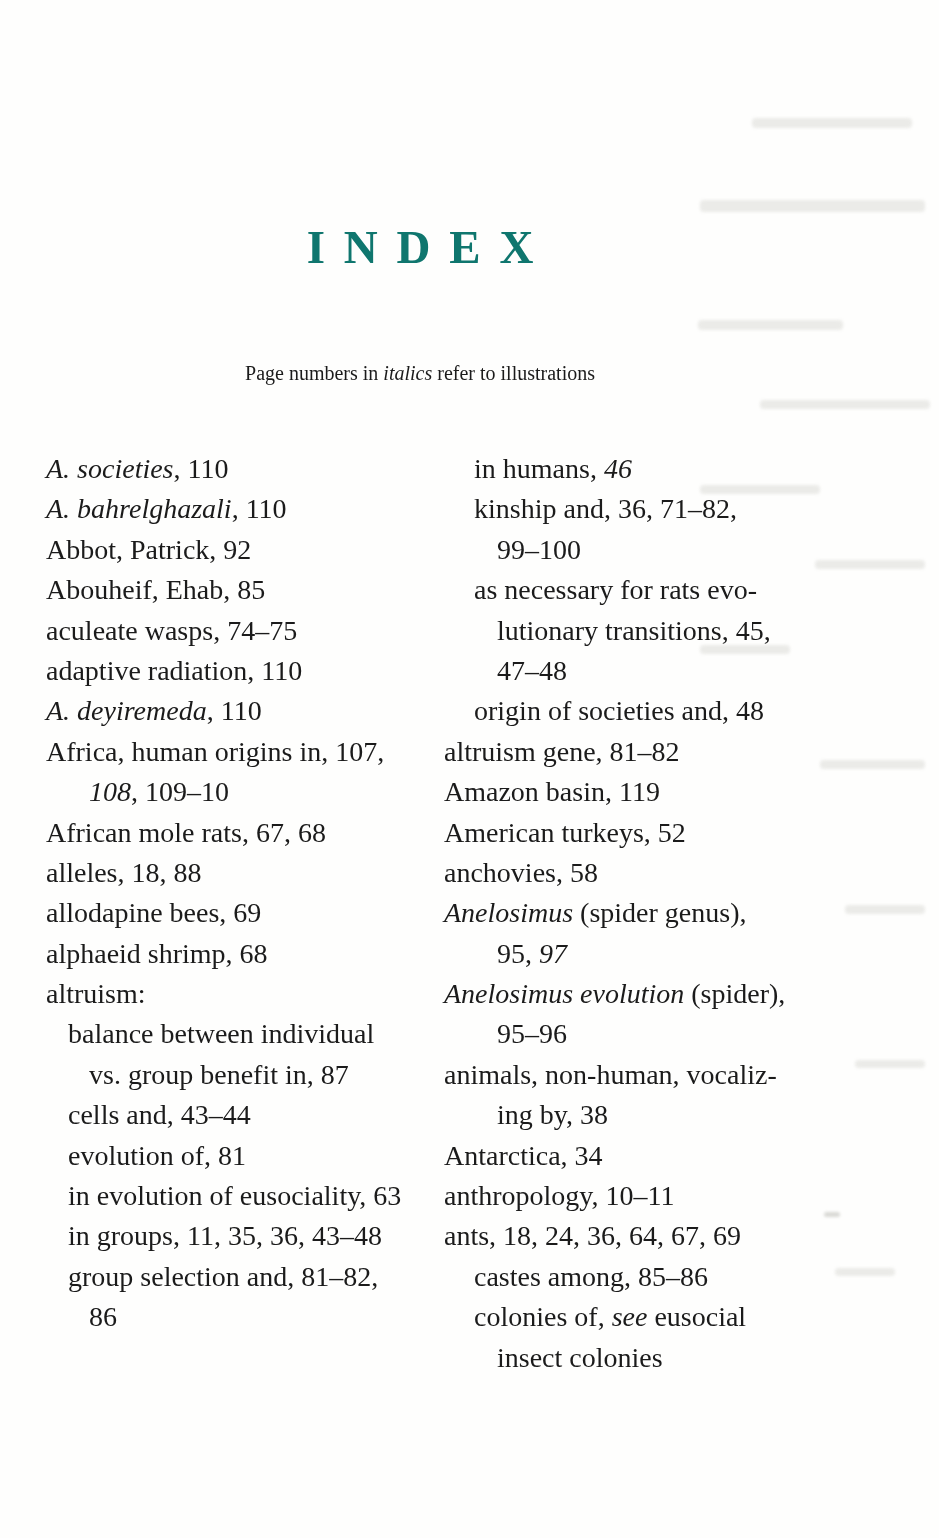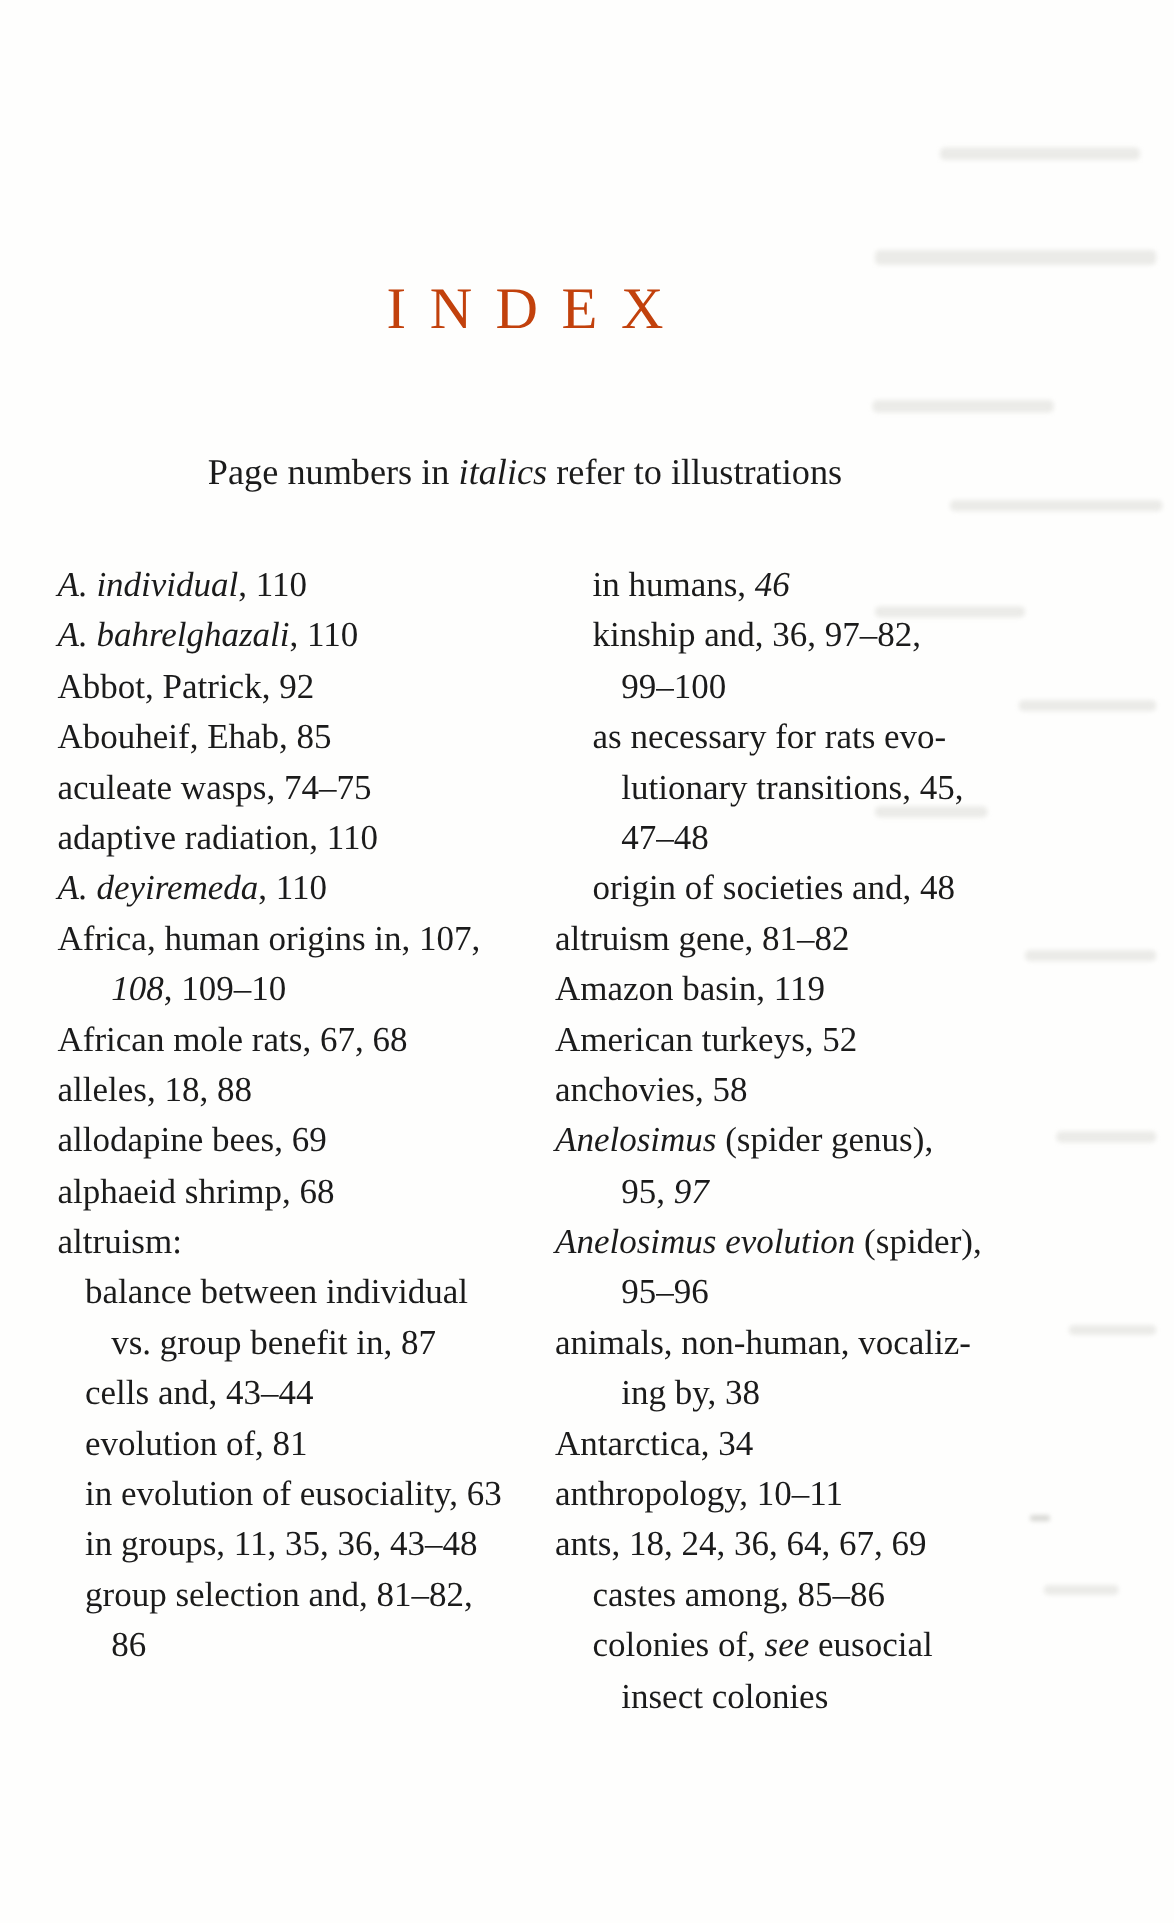--- a/index.html
+++ b/index.html
@@ -10,27 +10,27 @@
     background:#fefefdff;
     overflow:hidden;
     font-family:"Liberation Serif", "DejaVu Serif", serif;
     color:#1b1b1b;
   }
   .title-wrap {
     position:absolute; left:0; top:220px; width:840px;
     text-align:center;
   }
   .page-title {
-    font-size:47px; font-weight:normal;
+    font-size:47px; font-weight:bold;
     letter-spacing:0.40em; text-indent:0.40em;
-    margin:0; color:#c2410c;
+    margin:0; color:#0f766e;
   }
   .note-wrap {
     position:absolute; left:0; top:362px; width:840px;
-    text-align:center; font-size:29px;
+    text-align:center; font-size:20px;
   }
   .col { position:absolute; top:449px; }
   .col-left  { left:46px;  width:360px; }
   .col-right { left:444px; width:400px; }
   .line {
     height:40.4px; line-height:40.4px;
     font-size:28px; white-space:nowrap;
   }
   .col-left  .ind1 { padding-left:22px; }
   .col-left  .ind2 { padding-left:43px; }
@@ -49,21 +49,21 @@
 
 <div class="page">
 
   <div class="title-wrap">
     <h1 class="page-title">INDEX</h1>
   </div>
 
   <div class="note-wrap"><span>Page numbers in </span><span class="it">italics</span><span> refer to illustrations</span></div>
 
   <div class="col col-left">
-      <div class="line ind0"><span class="it">A. individual</span><span>, 110</span></div>
+      <div class="line ind0"><span class="it">A. societies</span><span>, 110</span></div>
       <div class="line ind0"><span class="it">A. bahrelghazali</span><span>, 110</span></div>
       <div class="line ind0"><span>Abbot, Patrick, 92</span></div>
       <div class="line ind0"><span>Abouheif, Ehab, 85</span></div>
       <div class="line ind0"><span>aculeate wasps, 74–75</span></div>
       <div class="line ind0"><span>adaptive radiation, 110</span></div>
       <div class="line ind0"><span class="it">A. deyiremeda</span><span>, 110</span></div>
       <div class="line ind0"><span>Africa, human origins in, 107,</span></div>
       <div class="line ind2"><span class="it">108</span><span>, 109–10</span></div>
       <div class="line ind0"><span>African mole rats, 67, 68</span></div>
       <div class="line ind0"><span>alleles, 18, 88</span></div>
@@ -74,21 +74,21 @@
       <div class="line ind2"><span>vs. group benefit in, 87</span></div>
       <div class="line ind1"><span>cells and, 43–44</span></div>
       <div class="line ind1"><span>evolution of, 81</span></div>
       <div class="line ind1"><span>in evolution of eusociality, 63</span></div>
       <div class="line ind1"><span>in groups, 11, 35, 36, 43–48</span></div>
       <div class="line ind1"><span>group selection and, 81–82,</span></div>
       <div class="line ind2"><span>86</span></div>
     </div>
   <div class="col col-right">
       <div class="line ind1"><span>in humans, </span><span class="it">46</span></div>
-      <div class="line ind1"><span>kinship and, 36, 97–82,</span></div>
+      <div class="line ind1"><span>kinship and, 36, 71–82,</span></div>
       <div class="line ind2"><span>99–100</span></div>
       <div class="line ind1"><span>as necessary for rats evo-</span></div>
       <div class="line ind2"><span>lutionary transitions, 45,</span></div>
       <div class="line ind2"><span>47–48</span></div>
       <div class="line ind1"><span>origin of societies and, 48</span></div>
       <div class="line ind0"><span>altruism gene, 81–82</span></div>
       <div class="line ind0"><span>Amazon basin, 119</span></div>
       <div class="line ind0"><span>American turkeys, 52</span></div>
       <div class="line ind0"><span>anchovies, 58</span></div>
       <div class="line ind0"><span class="it">Anelosimus</span><span> (spider genus),</span></div>

